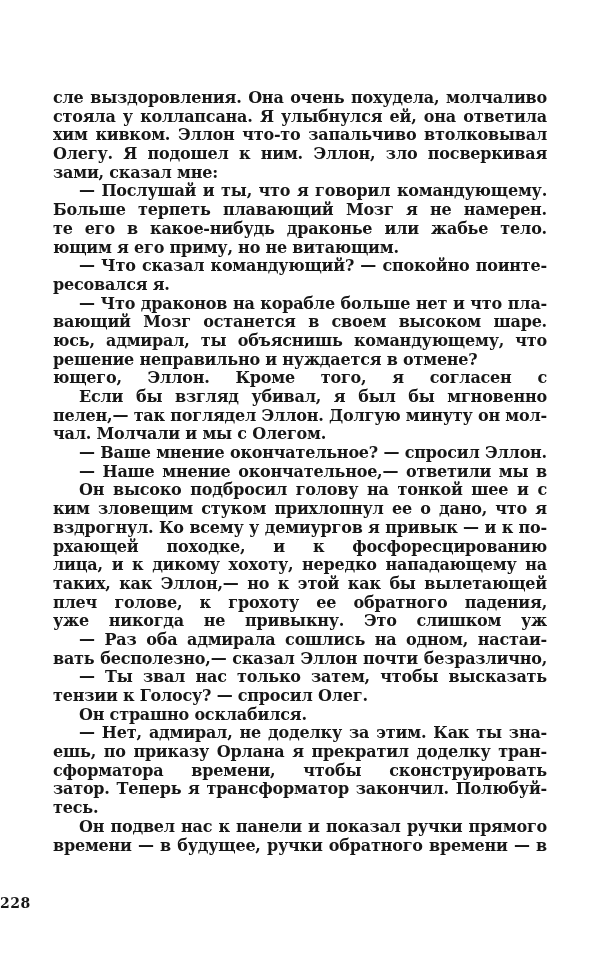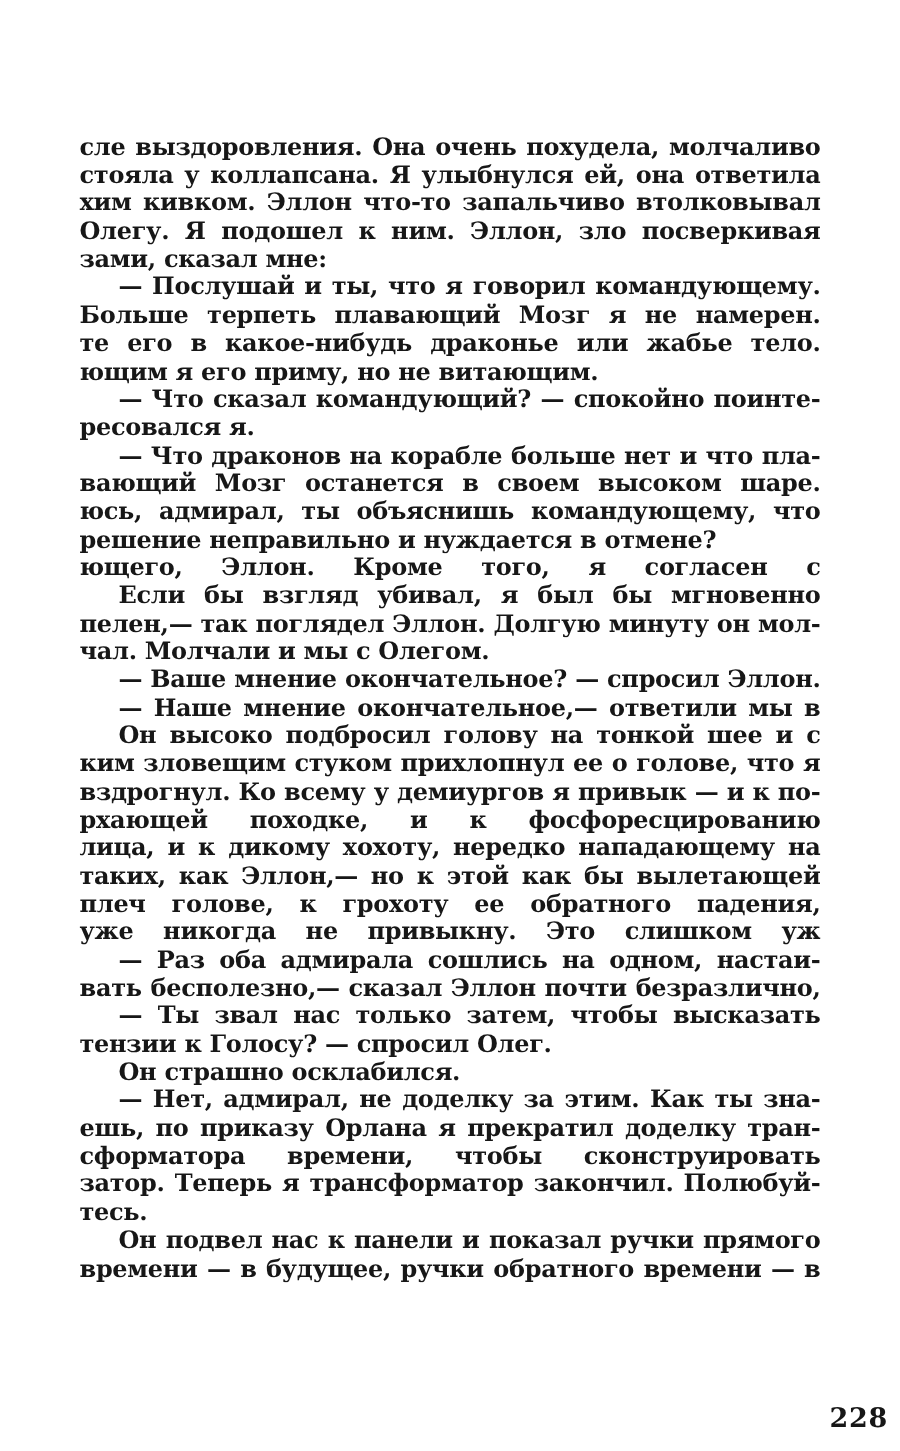--- a/index.html
+++ b/index.html
@@ -42,26 +42,25 @@
     text-align-last: justify;
   }
   .line.indent {
     padding-left: 26px;
   }
   .page-number {
     position: absolute;
     left: 0;
     top: 895px;
     width: 592px;
-    text-align: right;
+    text-align: left;
     color: var(--ink, #171717);
-    font-size: 18px;
+    font-size: 14px;
     font-weight: 700;
     letter-spacing: 0.5px;
-    margin-top: 40px;
   }
 </style>
 </head>
 <body style="--paper: #ffffff; --ink: #171717;">
 
 <div class="page">
   <div class="text-block" id="text-block">
       <div class="line justify">сле выздоровления. Она очень похудела, молчаливо</div>
       <div class="line justify">стояла у коллапсана. Я улыбнулся ей, она ответила су-</div>
       <div class="line justify">хим кивком. Эллон что-то запальчиво втолковывал</div>
@@ -77,21 +76,21 @@
       <div class="line justify">вающий Мозг останется в своем высоком шаре. Наде-</div>
       <div class="line justify">юсь, адмирал, ты объяснишь командующему, что его</div>
       <div class="line">решение неправильно и нуждается в отмене?</div>
       <div class="line justify">ющего, Эллон. Кроме того, я согласен с командующим.</div>
       <div class="line justify indent">Если бы взгляд убивал, я был бы мгновенно испе-</div>
       <div class="line justify">пелен,— так поглядел Эллон. Долгую минуту он мол-</div>
       <div class="line">чал. Молчали и мы с Олегом.</div>
       <div class="line justify indent">— Ваше мнение окончательное? — спросил Эллон.</div>
       <div class="line justify indent">— Наше мнение окончательное,— ответили мы в</div>
       <div class="line justify indent">Он высоко подбросил голову на тонкой шее и с та-</div>
-      <div class="line justify">ким зловещим стуком прихлопнул ее о голове, что я</div>
+      <div class="line justify">ким зловещим стуком прихлопнул ее о дано, что я</div>
       <div class="line justify">вздрогнул. Ко всему у демиургов я привык — и к по-</div>
       <div class="line justify">рхающей походке, и к фосфоресцированию синеватого</div>
       <div class="line justify">лица, и к дикому хохоту, нередко нападающему на</div>
       <div class="line justify">таких, как Эллон,— но к этой как бы вылетающей из</div>
       <div class="line justify">плеч голове, к грохоту ее обратного падения, вероятно,</div>
       <div class="line justify">уже никогда не привыкну. Это слишком уж нечелове-</div>
       <div class="line justify indent">— Раз оба адмирала сошлись на одном, настаи-</div>
       <div class="line justify">вать бесполезно,— сказал Эллон почти безразлично, и</div>
       <div class="line justify indent">— Ты звал нас только затем, чтобы высказать пре-</div>
       <div class="line">тензии к Голосу? — спросил Олег.</div>

